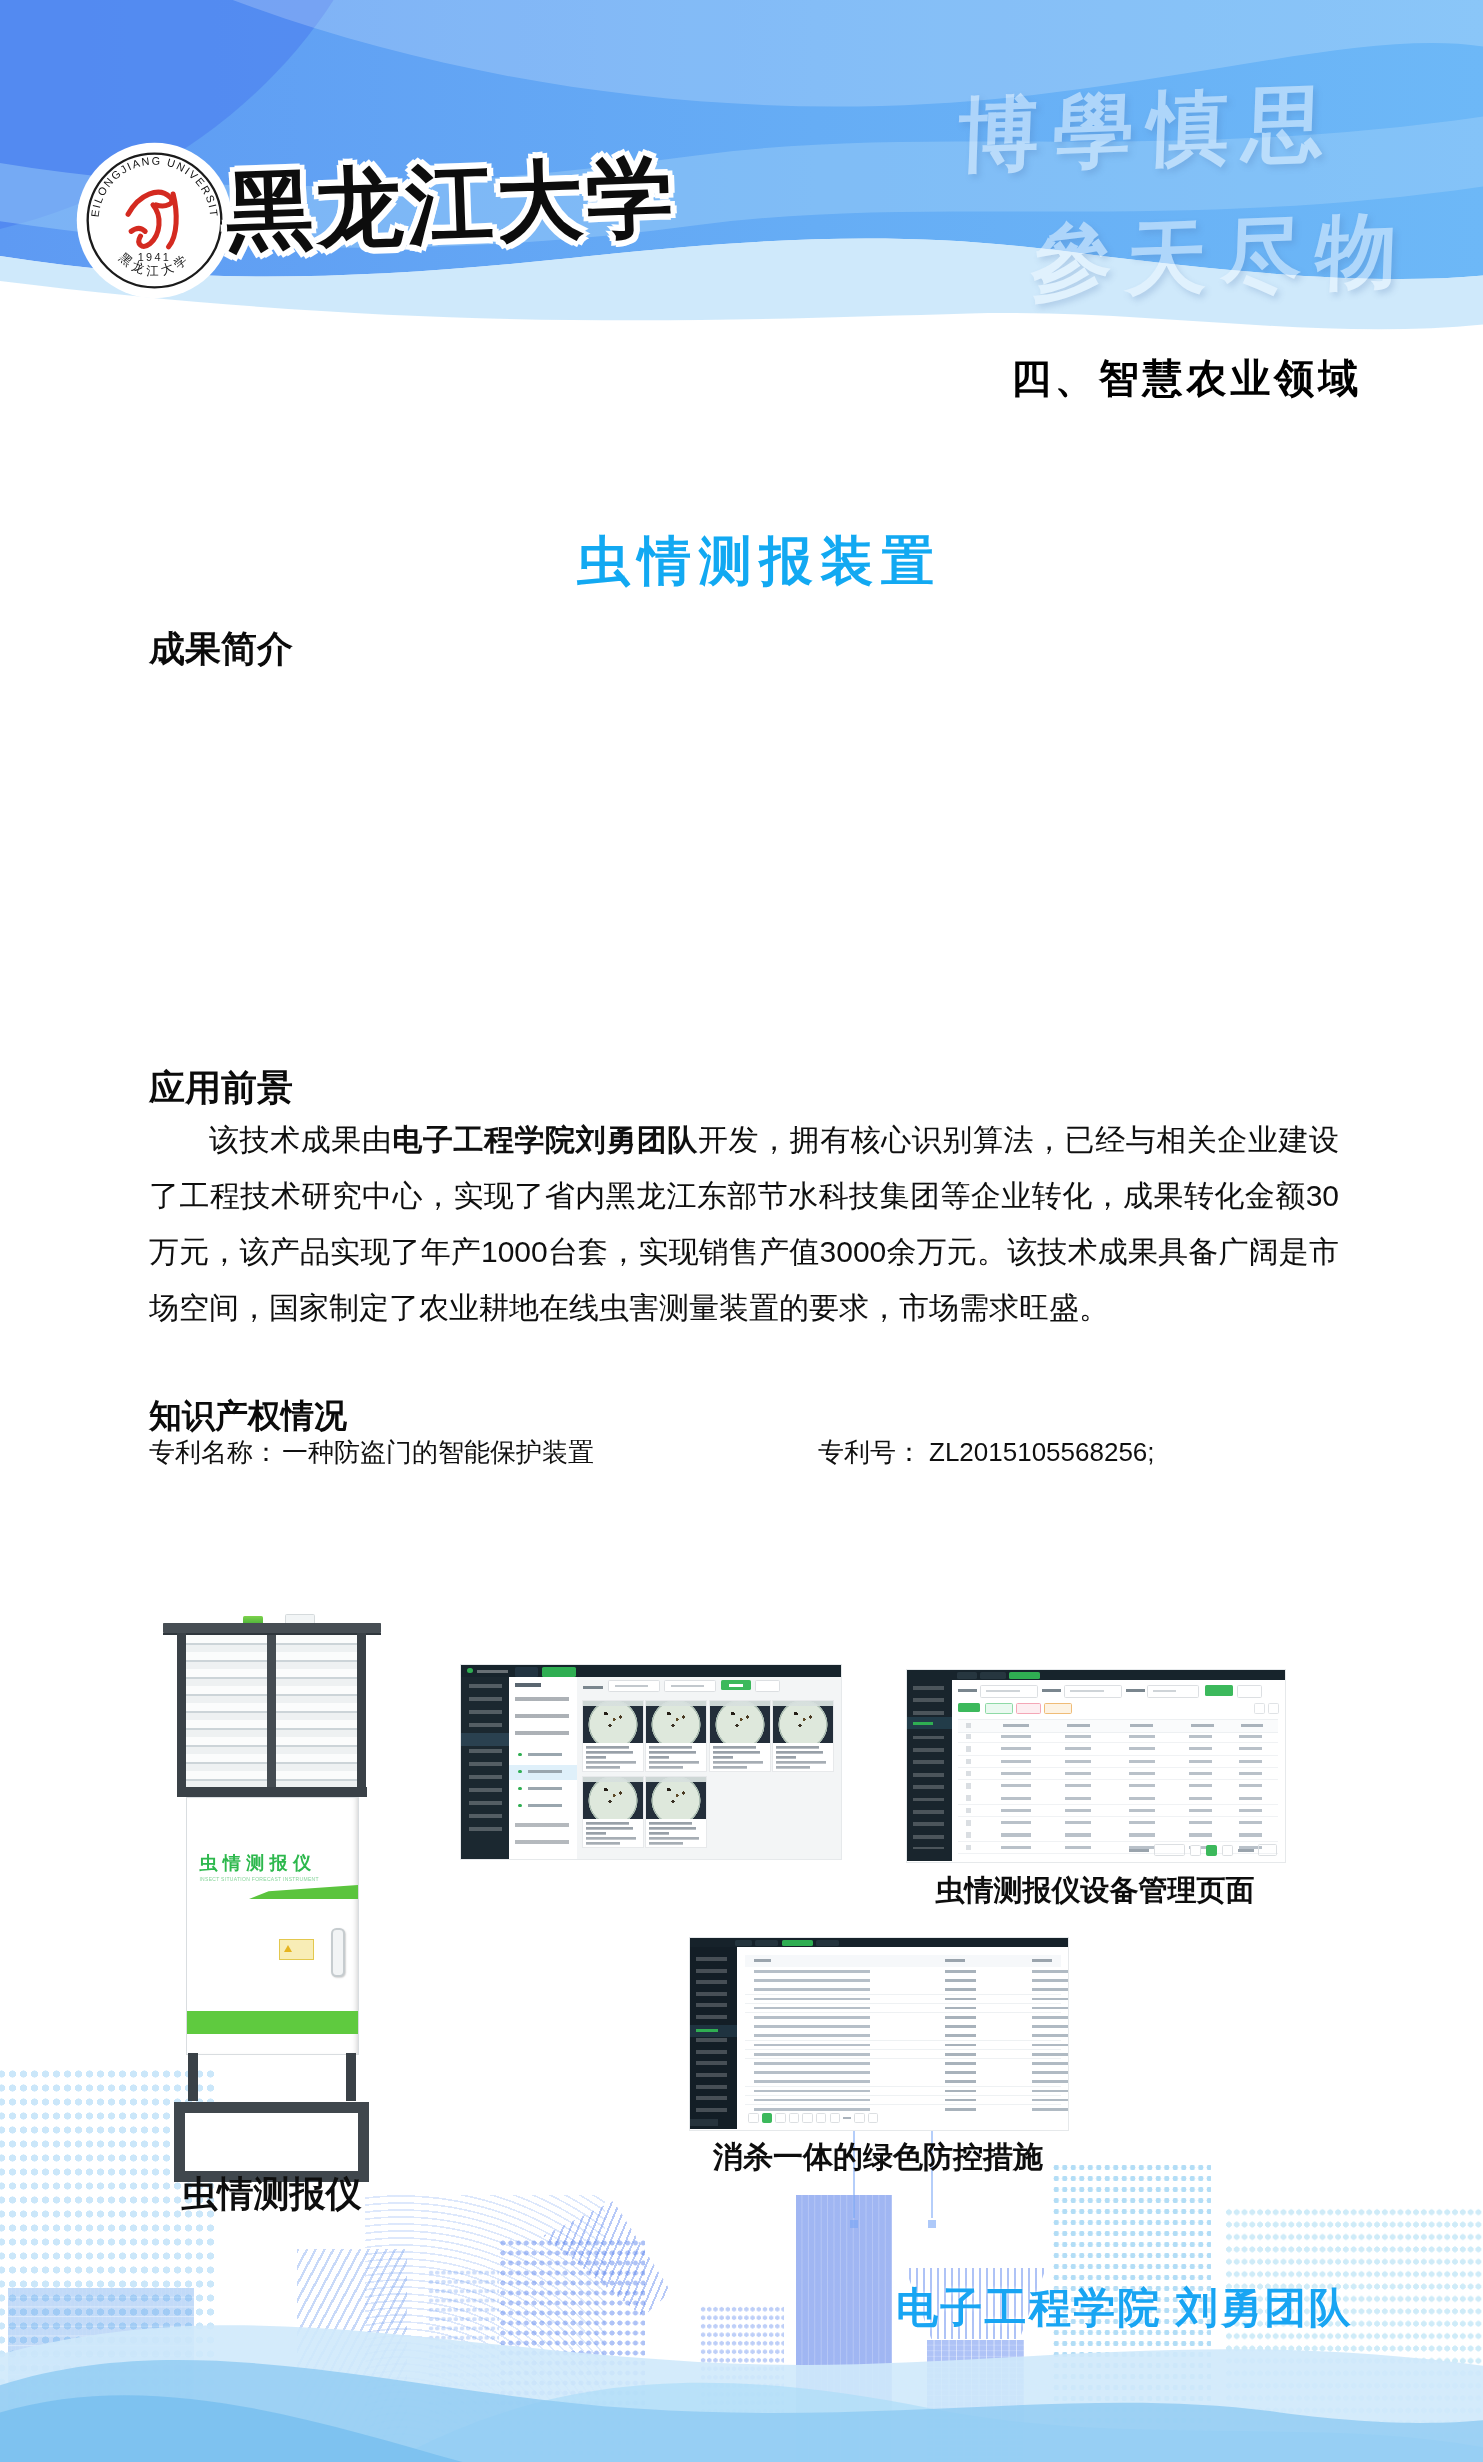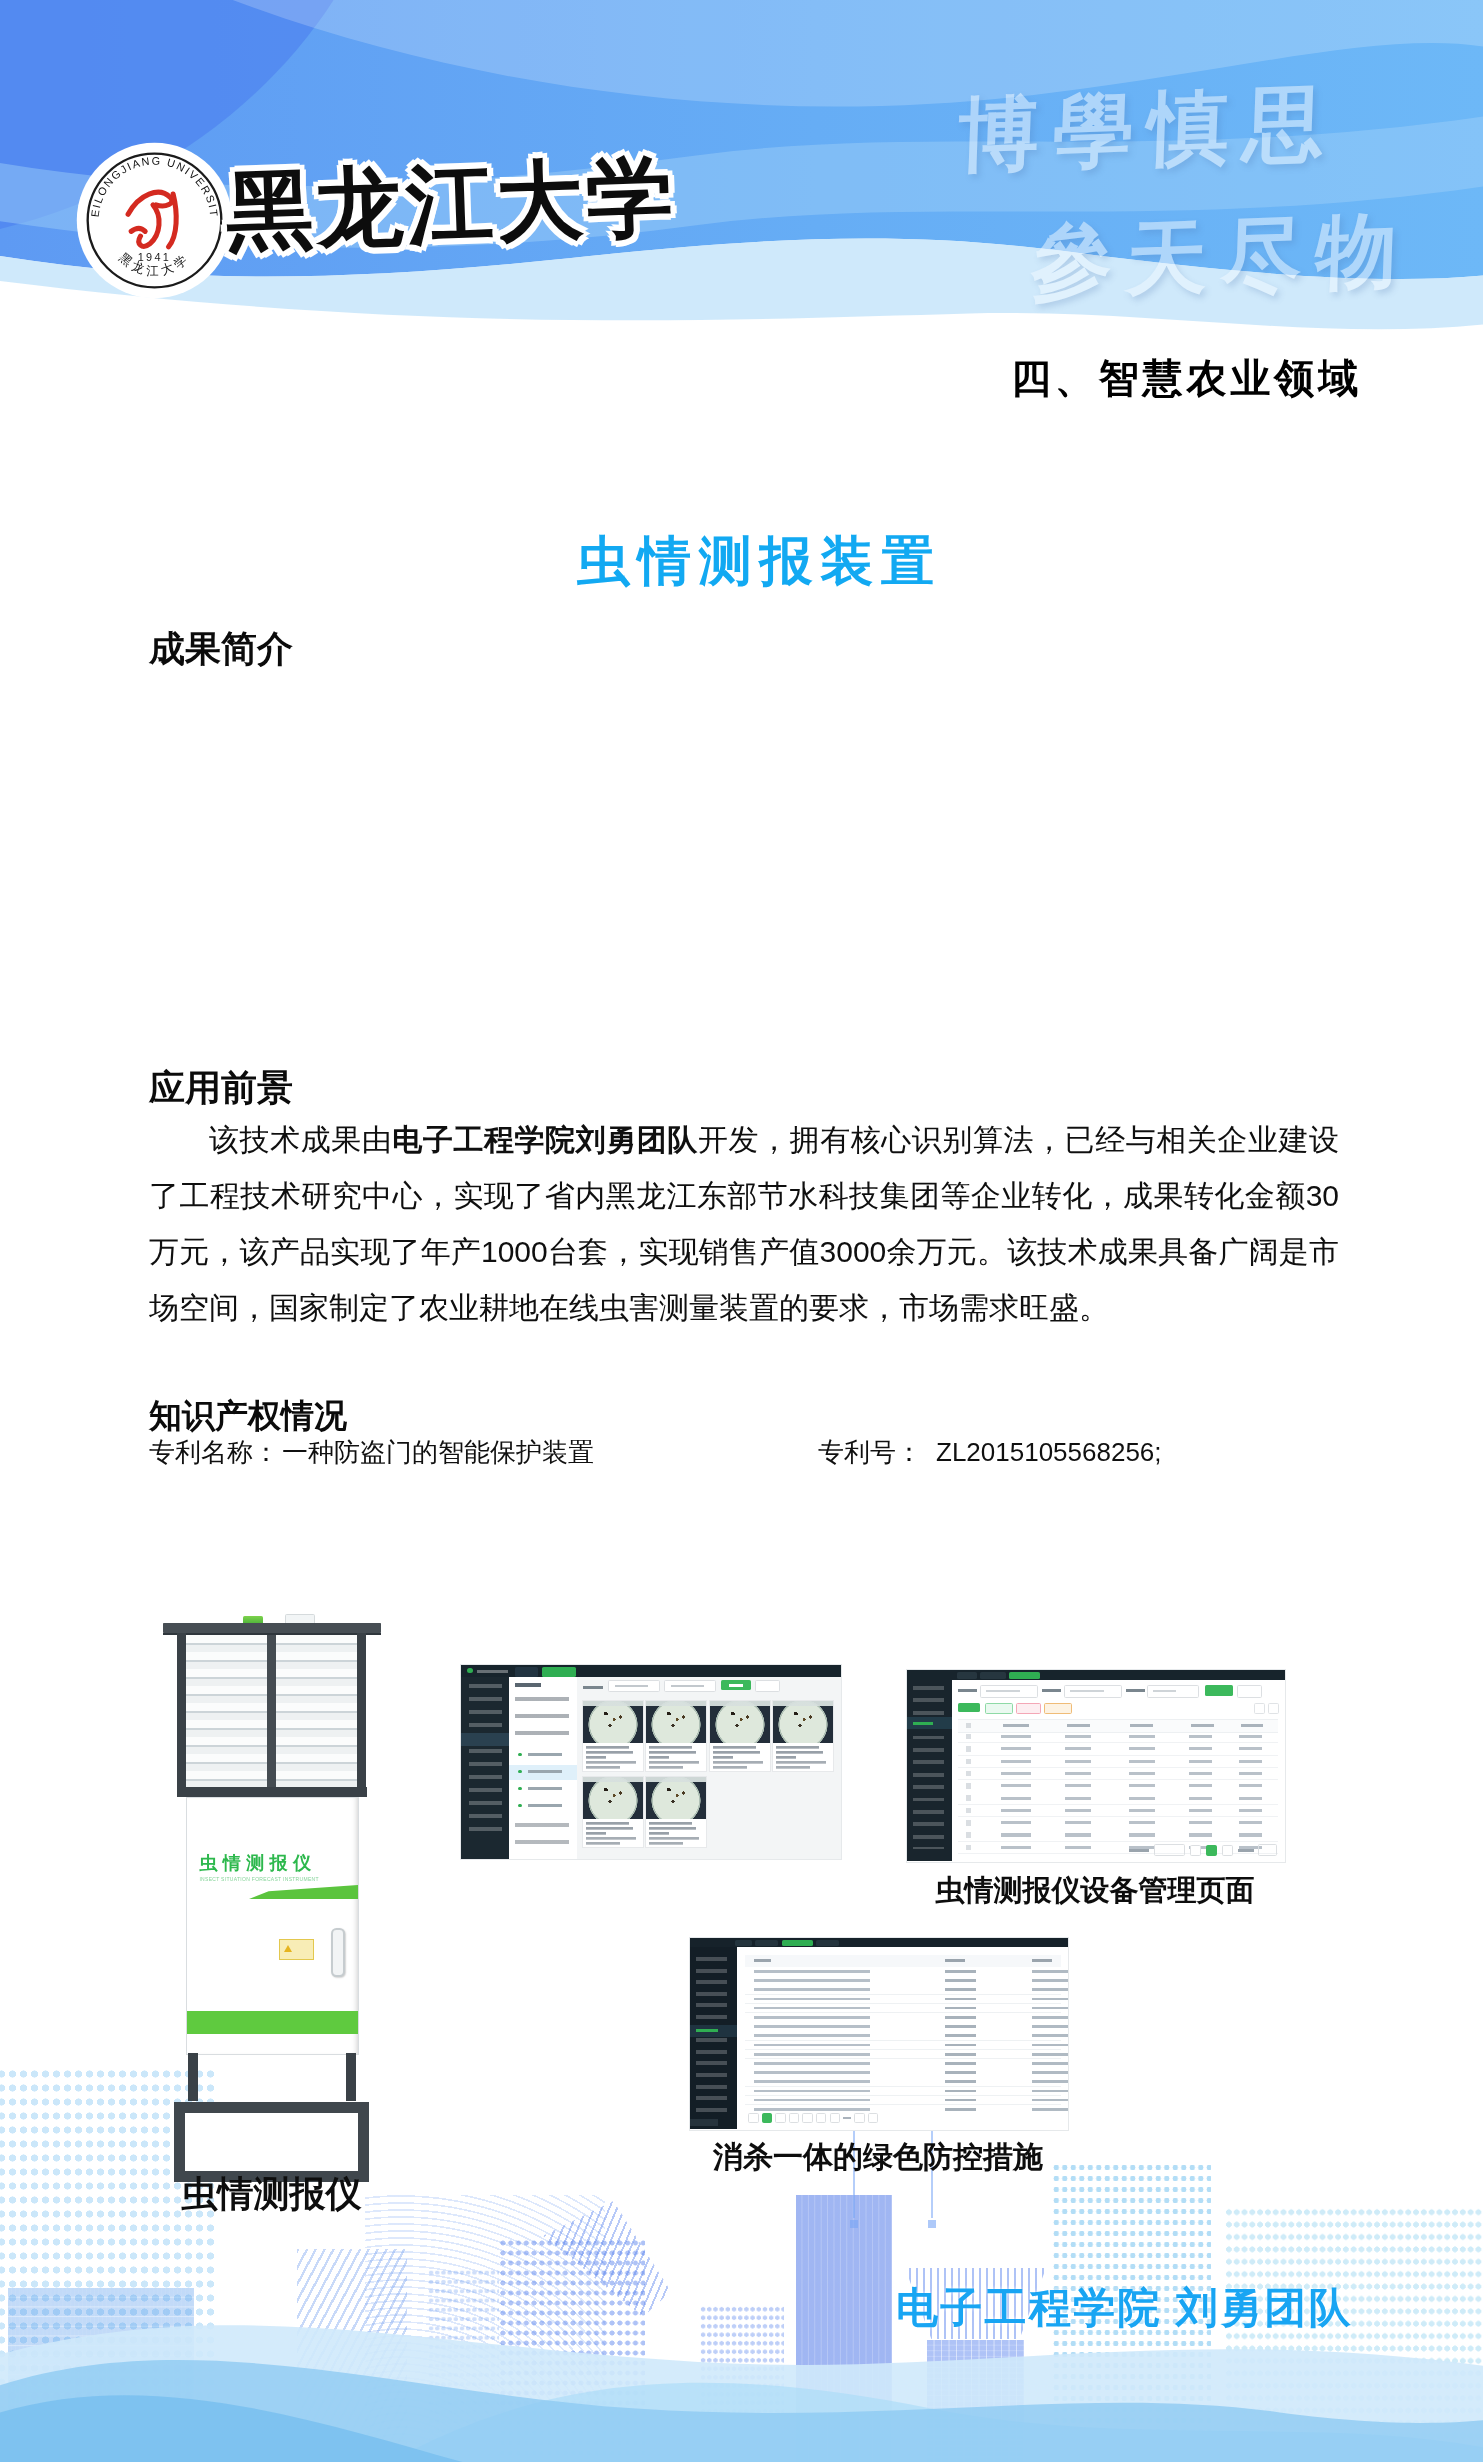--- a/index.html
+++ b/index.html
@@ -21,21 +21,21 @@
          font-size:53px;font-weight:800;color:#12a9f2;letter-spacing:7.8px;transform:translateX(15.5px);}
   
   .h2{position:absolute;left:149px;z-index:3;font-size:36px;font-weight:800;color:#0b0b0b;}
   .para{position:absolute;left:149px;width:1190px;z-index:3;font-size:30px;line-height:56px;
         color:#0f0f0f;text-align:justify;text-indent:2em;margin:0;}
   .ip-rows{position:absolute;left:149px;top:1435px;width:1190px;z-index:3;}
   .ip-row{position:relative;height:42px;font-size:26px;color:#101010;}
   .ip-nl{position:absolute;left:0;}
   .ip-name{position:absolute;left:133px;}
   .ip-no{position:absolute;left:669px;}
-  .ip-no .lbl{margin-right:14px;font-family:Liberation Serif, serif;}
+  .ip-no .lbl{margin-right:7px;font-family:Liberation Serif, serif;}
   
   .cap{position:absolute;z-index:5;text-align:center;color:#0d0d0d;font-weight:600;}
   .shot{position:absolute;z-index:4;background:#fff;border:0.8px solid #e6e9eb;overflow:hidden;}
   .sq{width:9.3px;height:9.3px;border:0.8px solid #dcdfe2;border-radius:1.6px;background:#fff;}
   .sq.s11{width:8.5px;height:8.5px;}
   .sq.green{background:#3cb95c;border-color:#3cb95c;}
   .dk{background:#1b2830;}
   
   .card{position:absolute;width:60px;background:#fff;border:0.8px solid #e7e9eb;}
   .photo{height:42px;background:

